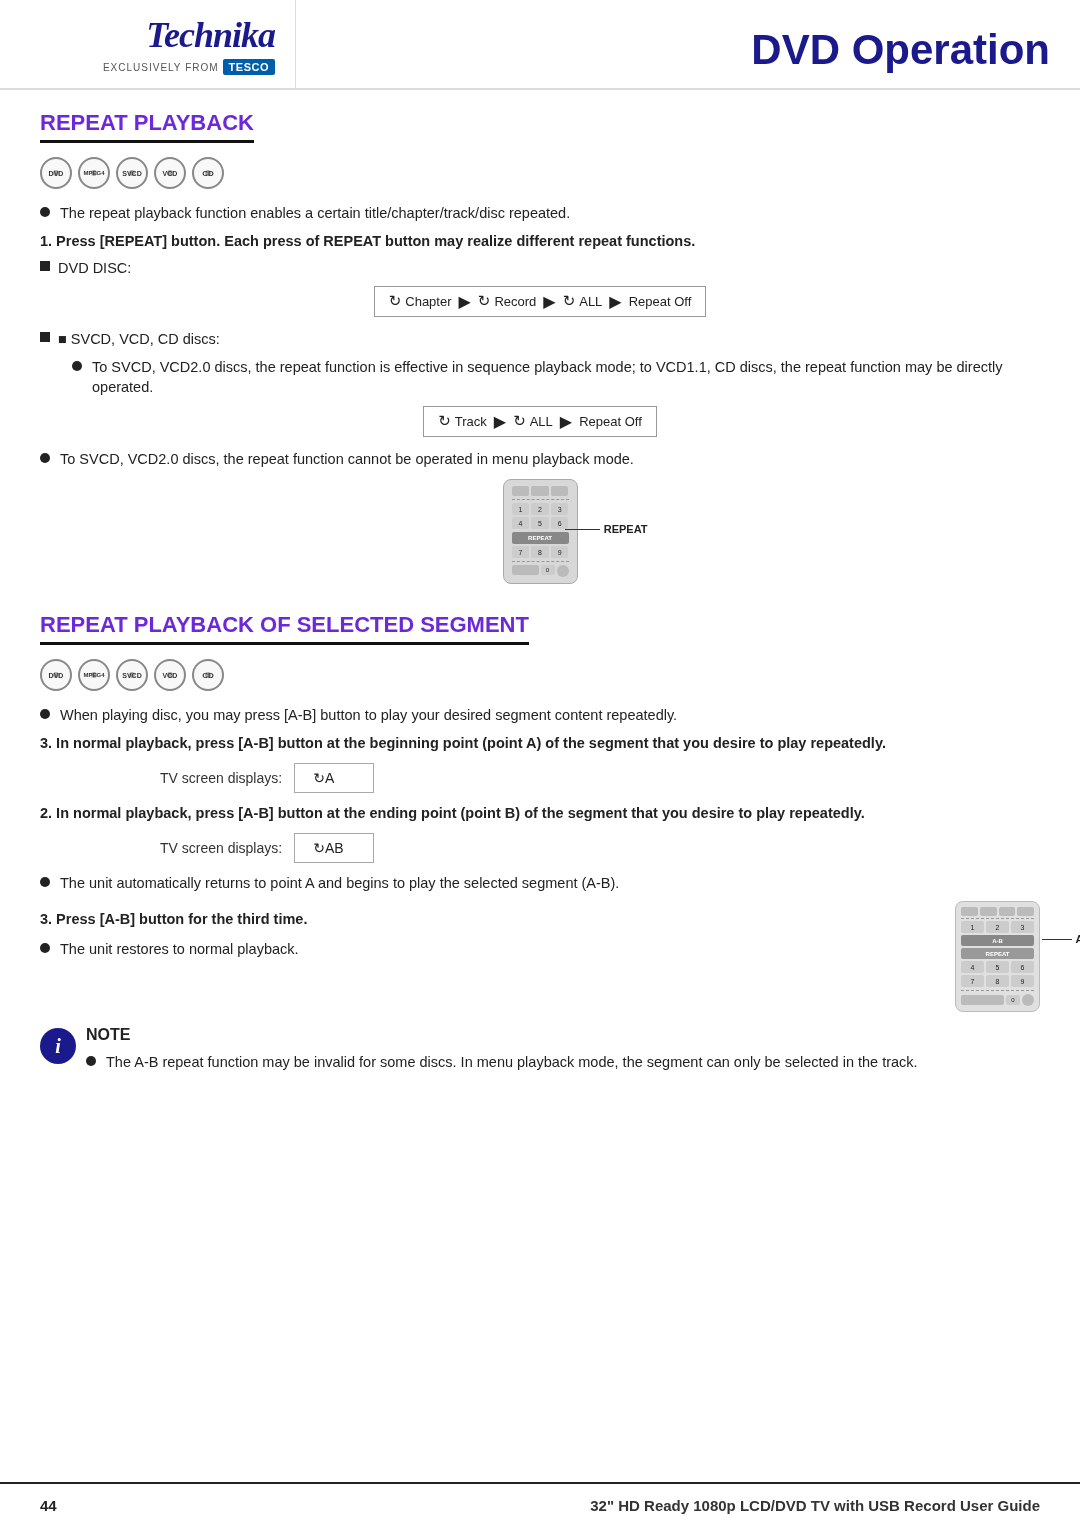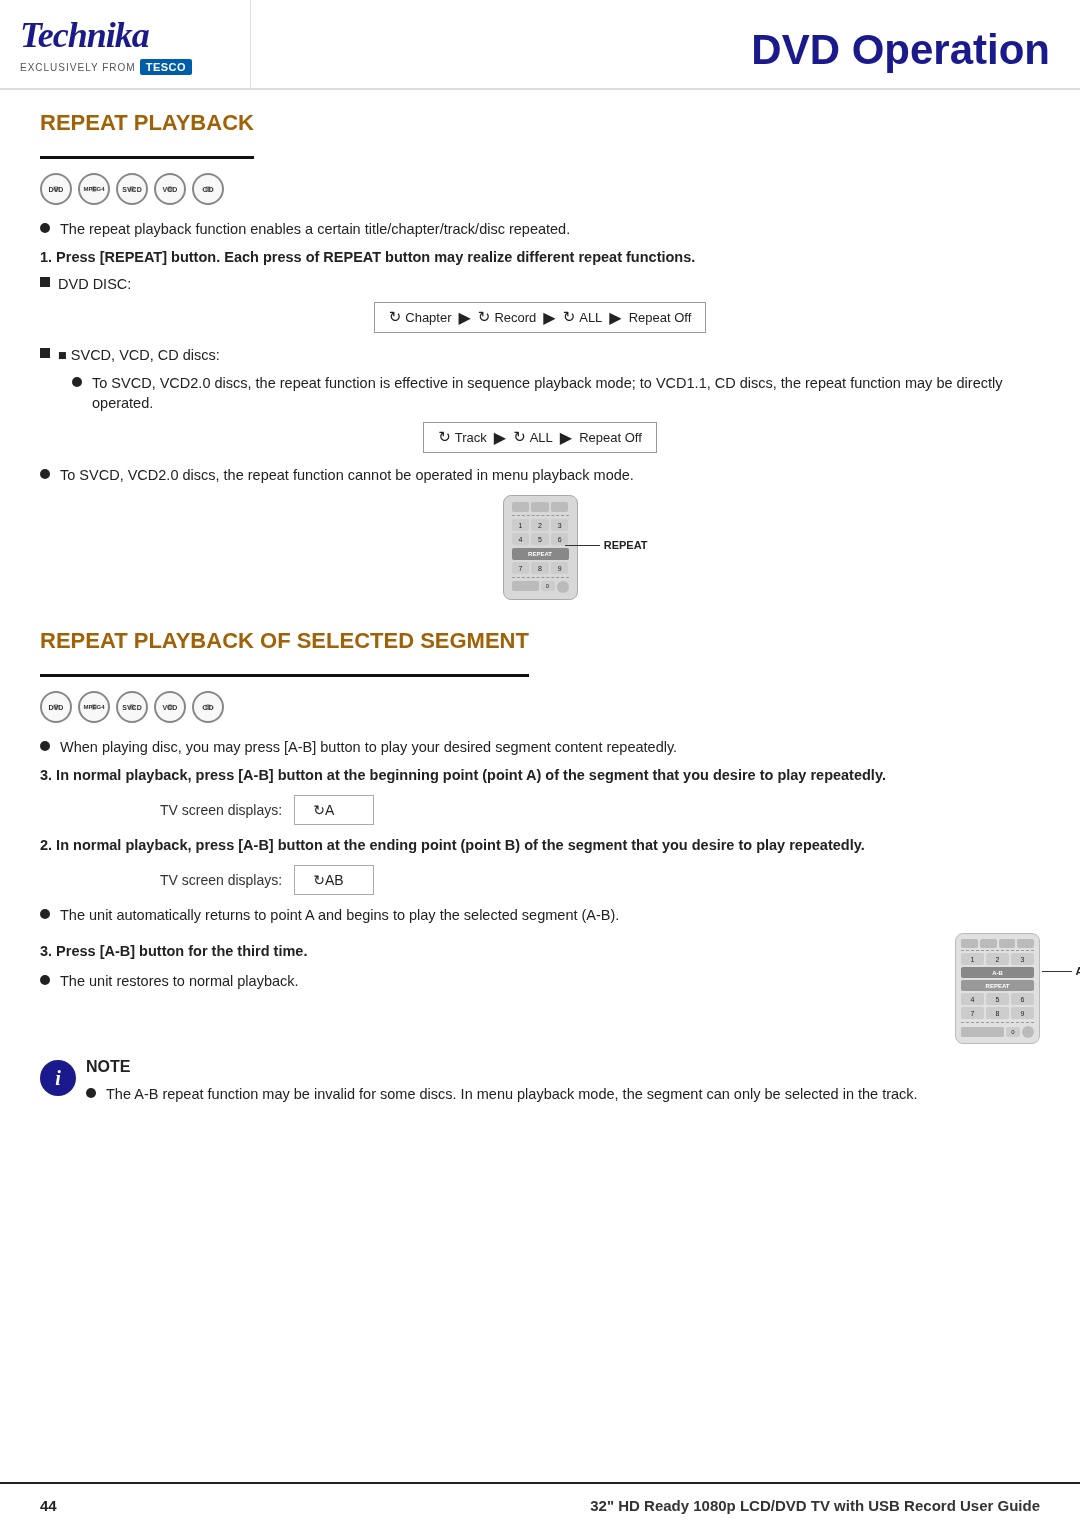--- a/index.html
+++ b/index.html
@@ -20,23 +20,23 @@
       border-bottom: 2px solid #ddd;
       padding-bottom: 0;
       height: 90px;
     }
     .logo-area {
       background: #fff;
       padding: 10px 20px;
       display: flex;
       flex-direction: column;
       justify-content: center;
-      align-items: flex-start;
+      align-items: flex-end;
       border-right: 1px solid #ddd;
-      width: 251px;
+      width: 296px;
     }
     .logo-technika {
       font-size: 36px;
       font-weight: 900;
       font-style: italic;
       color: #1a1a8c;
       font-family: Georgia, serif;
       letter-spacing: -1px;
     }
     .logo-exclusively {
@@ -74,23 +74,23 @@
 
     
     .main-content {
       padding: 20px 40px 20px 40px;
     }
 
     
     .section-heading {
       font-size: 22px;
       font-weight: 900;
-      color: #a16207;
+      color: #6d28d9;
       border-bottom: 3px solid #111;
-      padding-bottom: 20px;
+      padding-bottom: 4px;
       margin-bottom: 14px;
       display: inline-block;
     }
 
     
     .disc-icons {
       display: flex;
       align-items: center;
       gap: 6px;
       margin-bottom: 14px;

